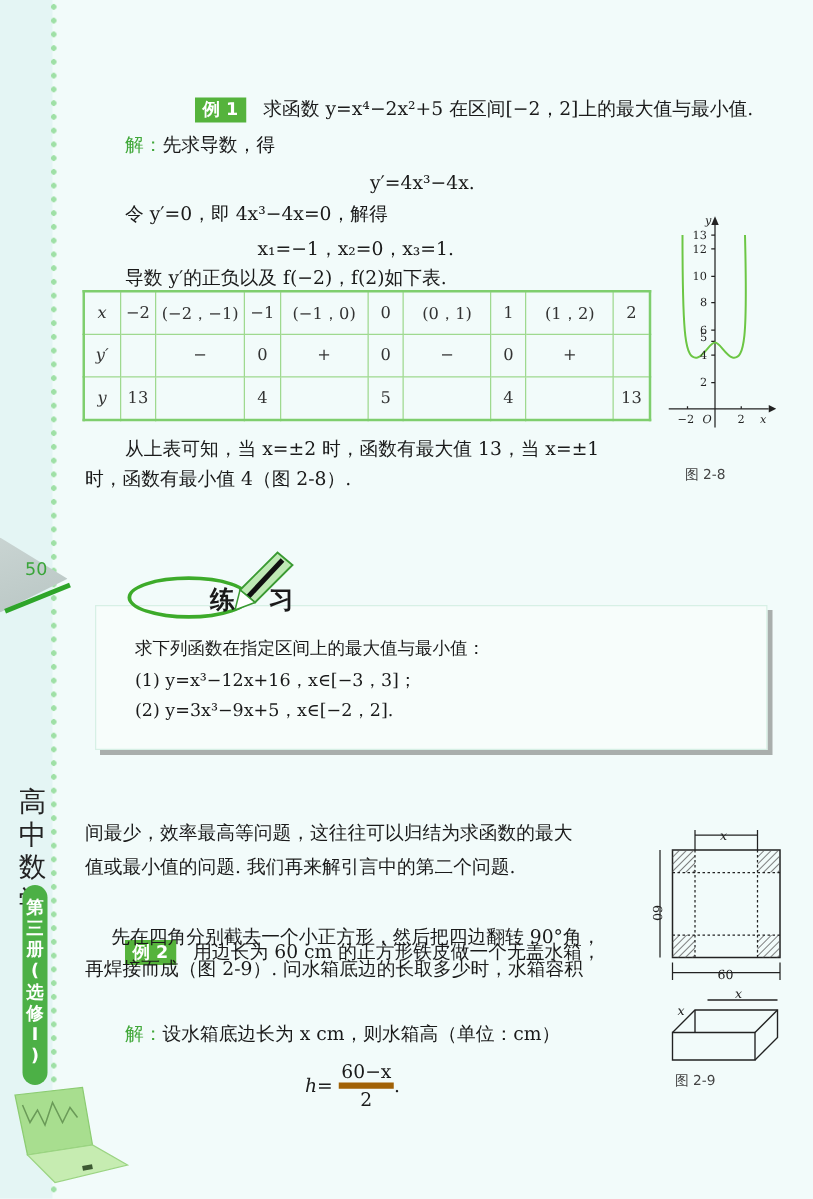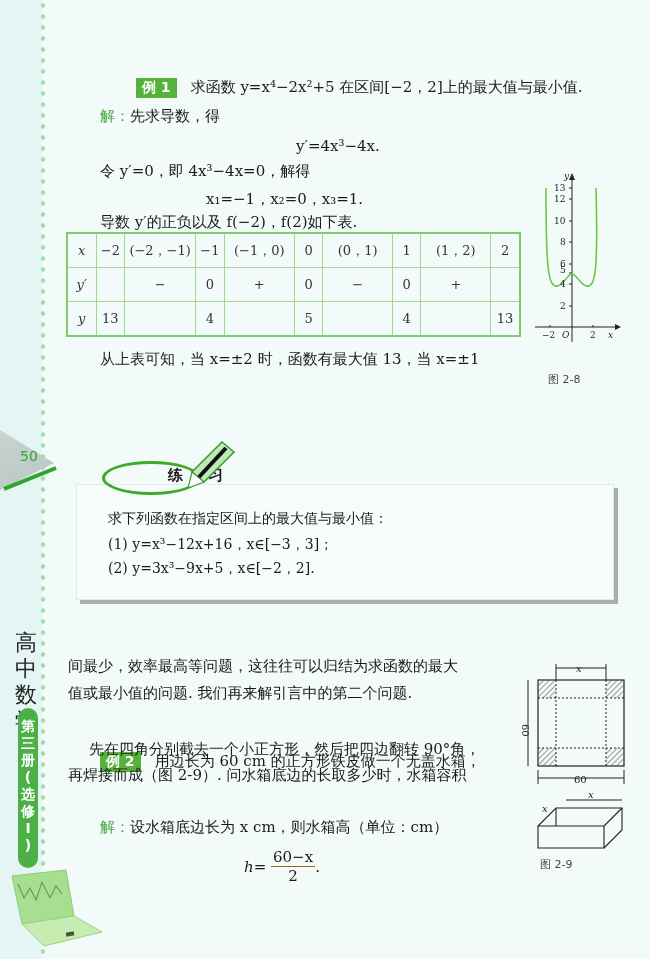--- a/index.html
+++ b/index.html
@@ -77,21 +77,21 @@
       position: absolute; left: 76px; top: 484px; width: 536px; height: 114px;
       background: #f7fdfb; border: 1px solid #d7f0e5;
       box-shadow: 4px 4px 0 #a9aeac;
     }
     .practice-label {
       position: absolute; left: 102px; top: 461px; width: 98px; height: 34px;
       border: 3px solid #3dab2a; border-radius: 50%;
       box-sizing: border-box;
     }
     .practice-text {
-      position: absolute; left: 128px; top: 466px; font-size: 15px; letter-spacing: 10px; font-weight: bold;
+      position: absolute; left: 128px; top: 466px; font-size: 20px; letter-spacing: 10px; font-weight: bold;
       font-family: "DejaVu Sans", sans-serif;
       margin-left: 40px;
     }
     .pencil { position: absolute; left: 186px; top: 440px; width: 50px; height: 50px; }
 
     .fig9 { position: absolute; left: 518px; top: 660px; width: 110px; height: 200px; }
   </style>
 </head>
 <body>
 
@@ -119,21 +119,21 @@
 </div>
 <svg class="laptop" viewBox="0 0 100 80">
   <polygon points="8,8 62,2 70,48 18,56" fill="#a8de8f" stroke="#8ccc72" stroke-width="1"></polygon>
   <polyline points="14,16 20,30 26,20 32,32 38,14 46,30 52,18 58,26" fill="none" stroke="#6a9a58" stroke-width="1.2"></polyline>
   <polygon points="18,56 70,48 98,64 40,78" fill="#c6ecb1" stroke="#9bd482" stroke-width="1"></polygon>
   <rect x="62" y="64" width="8" height="4" fill="#3d5a33" transform="rotate(-10 66 66)"></rect>
 </svg>
 
 <div class="content">
 
-  <div class="line" style="left:88px; top:78px;padding-left:48px;">
+  <div class="line" style="left:108px; top:78px;padding-left:48px;">
     <span class="ex-badge">例 1</span><span>求函数 y=x⁴−2x²+5 在区间[−2，2]上的最大值与最小值.</span>
   </div>
   <div class="line" style="left:100px; top:107px;">
     <span class="sol">解：</span><span>先求导数，得</span>
   </div>
   <div class="line" style="left:296px; top:137px;">y′=4x³−4x.</div>
   <div class="line" style="left:100px; top:162px;">令 y′=0，即 4x³−4x=0，解得</div>
   <div class="line" style="left:206px; top:190px;">x₁=−1，x₂=0，x₃=1.</div>
   <div class="line" style="left:100px; top:213px;">导数 y′的正负以及 f(−2)，f(2)如下表.</div>
 
@@ -209,20 +209,21 @@
       <text x="32" y="168" font-style="italic">O</text>
       <text x="60" y="168">2</text>
       <text x="78" y="168" font-style="italic">x</text>
       <text x="34" y="9" font-style="italic">y</text>
     </g>
   </svg>
   <div class="vline" style="left:538px; top:340px; height:0;"></div>
   <div class="caption" style="left:548px; top:372px;">图 2-8</div>
 
   <div class="line" style="left:100px; top:350px;">从上表可知，当 x=±2 时，函数有最大值 13，当 x=±1</div>
+  <div class="line" style="left:68px; top:374px;">时，函数有最小值 4（图 2-8）.</div>
 
   <div class="practice-box"></div>
   <div class="practice-label"></div>
   <div class="practice-text">练 习</div>
   <svg class="pencil" viewBox="0 0 50 50">
     <polygon points="36,2 48,12 18,42 6,32" fill="#bfe9b5" stroke="#3a9a32" stroke-width="1.5"></polygon>
     <line x1="40" y1="8" x2="12" y2="38" stroke="#111" stroke-width="4"></line>
     <polygon points="6,32 18,42 2,48" fill="#fff" stroke="#3a9a32" stroke-width="1.2"></polygon>
   </svg>
   <div class="line" style="left:108px; top:510px; font-size:14px;">求下列函数在指定区间上的最大值与最小值：</div>
@@ -236,21 +237,21 @@
     <span class="ex-badge">例 2</span><span>用边长为 60 cm 的正方形铁皮做一个无盖水箱，</span>
   </div>
   <div class="line" style="left:68px; top:740px;margin-left:21px;">先在四角分别截去一个小正方形，然后把四边翻转 90°角，</div>
   <div class="line" style="left:68px; top:766px;">再焊接而成（图 2-9）. 问水箱底边的长取多少时，水箱容积</div>
   <div class="line" style="left:100px; top:818px;">
     <span class="sol">解：</span><span>设水箱底边长为 x cm，则水箱高（单位：cm）</span>
   </div>
   <div class="line" style="left:244px; top:848px;">
     <span class="it" style="vertical-align:middle;">h=</span>
     <span style="display:inline-block; vertical-align:middle; text-align:center;">
-      <span style="display:block; border-bottom:1px solid #a16207; padding:0 2px;">60−x</span>
+      <span style="display:block; border-bottom:5px solid #a16207; padding:0 2px;">60−x</span>
       <span style="display:block;">2</span>
     </span><span style="vertical-align:middle;">.</span>
   </div>
 
   <svg class="fig9" viewBox="0 0 110 200">
     <defs>
       <pattern id="hatch" width="4" height="4" patternUnits="userSpaceOnUse" patternTransform="rotate(45)">
         <line x1="0" y1="0" x2="0" y2="4" stroke="#555" stroke-width="1.2"></line>
       </pattern>
     </defs>

